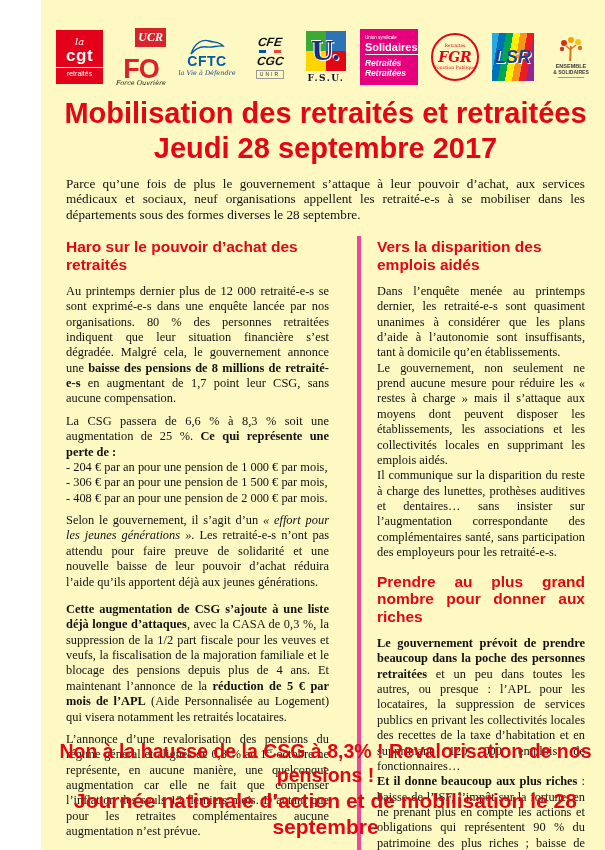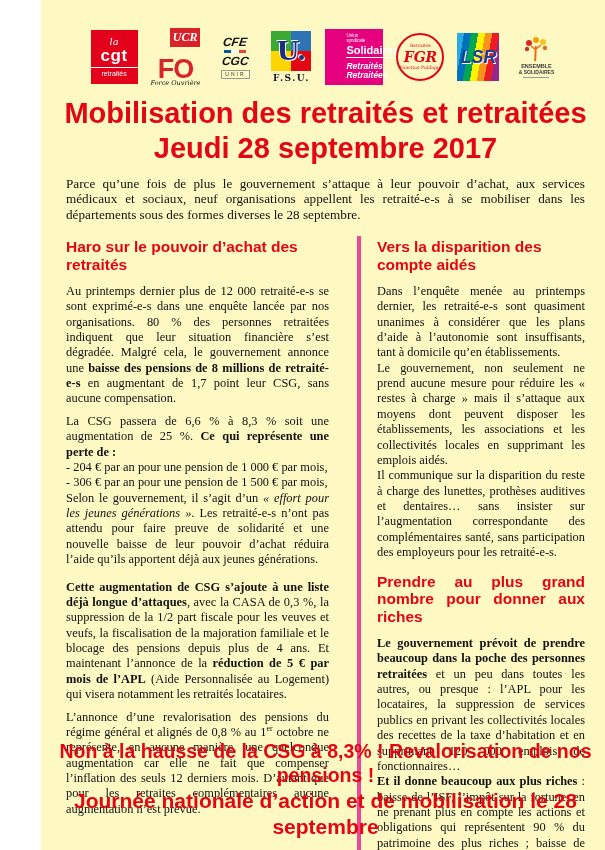--- a/index.html
+++ b/index.html
@@ -31,21 +31,21 @@
   .logo-cfecgc .tricolore{width:22px;height:3px;background:linear-gradient(90deg,#0055a4 33%,#fff 33% 66%,#ef4135 66%);margin:2px 0;}
   .logo-cfecgc .unir{font-family:"Liberation Sans",sans-serif;font-size:5px;letter-spacing:2px;color:#333;border:1px solid #999;padding:1px 3px;margin-top:3px;}
 
   .logo-fsu{width:42px;height:58px;line-height:1;}
   .fsu-square{width:40px;height:40px;display:grid;grid-template-columns:1fr 1fr;grid-template-rows:1fr 1fr;position:relative;}
   .fsu-square .c1{background:#3aaa35;}.fsu-square .c2{background:#2e74b5;}
   .fsu-square .c3{background:#ffd500;}.fsu-square .c4{background:#e30613;}
   .fsu-square .u{position:absolute;inset:0;display:flex;align-items:center;justify-content:center;color:#1b2f7e;font-family:"DejaVu Serif",serif;font-weight:bold;font-size:26px;text-shadow:1px 1px 0 #fff,-1px -1px 0 #fff;}
   .logo-fsu .sub{font-family:"DejaVu Serif",serif;font-weight:bold;font-size:9px;color:#14142e;letter-spacing:1.5px;margin-top:3px;}
 
-  .logo-solidaires{width:58px;height:56px;background:#e5007d;color:#fff;align-items:flex-start;padding:3px 21px;box-sizing:border-box;line-height:1.1;}
+  .logo-solidaires{width:58px;height:56px;background:#e5007d;color:#fff;align-items:flex-start;padding:3px 5px;box-sizing:border-box;line-height:1.1;}
   .logo-solidaires .tiny{font-family:"Liberation Sans",sans-serif;font-size:4.5px;}
   .logo-solidaires .main{font-family:"Liberation Sans",sans-serif;font-weight:bold;font-size:11px;border-bottom:1px solid #fff;padding-bottom:1px;margin-bottom:4px;}
   .logo-solidaires .sub{font-family:"Liberation Sans",sans-serif;font-weight:bold;font-style:italic;font-size:8.5px;}
 
   .logo-fgr{width:48px;height:48px;border:2px solid #e30613;border-radius:50%;color:#e30613;box-sizing:border-box;line-height:1;justify-content:center;}
   .logo-fgr .tiny{font-family:"DejaVu Serif",serif;font-size:4.5px;white-space:nowrap;}
   .logo-fgr .mid{font-family:"DejaVu Serif",serif;font-weight:bold;font-style:italic;font-size:14px;margin:2px 0;}
 
   .logo-lsr{width:42px;height:48px;background:linear-gradient(100deg,#29abe2 0 14%,#0072bc 14% 28%,#00a651 28% 42%,#fff200 42% 56%,#f7941d 56% 70%,#ed1c24 70% 84%,#92278f 84% 100%);justify-content:center;}
   .logo-lsr .main{font-family:"Liberation Sans",sans-serif;font-weight:bold;font-style:italic;font-size:18px;color:#1b3f94;text-shadow:1px 1px 0 #fff;}
@@ -90,20 +90,27 @@
       <span class="script">la</span>
       <span class="main">cgt</span>
       <span class="sub">retraités</span>
     </div>
     <div class="logo logo-ucrfo">
       <span class="ucr">UCR</span>
       <span class="fo-wrap">
         <span class="fo">FO</span>
         <span class="fo-script">Force Ouvrière</span>
       </span>
+    </div>
+    <div class="logo logo-cftc">
+      <svg width="36" height="18" viewBox="0 0 36 18">
+        <path d="M2 16 C 6 4, 14 1, 20 3 C 26 5, 30 3, 34 8 C 28 7, 24 10, 18 9 C 12 8, 6 11, 2 16 Z" fill="none" stroke="#005ca9" stroke-width="1.4"></path>
+      </svg>
+      <span class="main">CFTC</span>
+      <span class="tag">la Vie à Défendre</span>
     </div>
     <div class="logo logo-cfecgc">
       <span class="l1">CFE</span>
       <span class="tricolore"></span>
       <span class="l2">CGC</span>
       <span class="unir">UNIR</span>
     </div>
     <div class="logo logo-fsu">
       <span class="fsu-square">
         <span class="c1"></span>
@@ -151,26 +158,27 @@
 
   <div class="intro"><span>Parce qu’une fois de plus le gouvernement s’attaque à leur pouvoir d’achat, aux services médicaux et sociaux, neuf organisations appellent les retraité-e-s à se mobiliser dans les départements sous des formes diverses le 28 septembre.</span></div>
 
   <div class="cols">
     <div class="col-left">
       <div class="col-h">Haro sur le pouvoir d’achat des retraités</div>
       <p><span>Au printemps dernier plus de 12 000 retraité-e-s se sont exprimé-e-s dans une enquête lancée par nos organisations. 80 % des personnes retraitées indiquent que leur situation financière s’est dégradée. Malgré cela, le gouvernement annonce une </span><span class="b">baisse des pensions de 8 millions de retraité-e-s</span><span> en augmentant de 1,7 point leur CSG, sans aucune compensation.</span></p>
       <p class="tight"><span>La CSG passera de 6,6 % à 8,3 % soit une augmentation de 25 %. </span><span class="b">Ce qui représente une perte de :</span></p>
       <div class="list-line">- 204 € par an pour une pension de 1 000 € par mois,</div>
       <div class="list-line">- 306 € par an pour une pension de 1 500 € par mois,</div>
+      <div class="list-line" style="margin-bottom:7px;">- 408 € par an pour une pension de 2 000 € par mois.</div>
       <p><span>Selon le gouvernement, il s’agit d’un </span><span class="i">« effort pour les jeunes générations »</span><span>. Les retraité-e-s n’ont pas attendu pour faire preuve de solidarité et une nouvelle baisse de leur pouvoir d’achat réduira l’aide qu’ils apportent déjà aux jeunes générations.</span></p>
       <p style="margin-top:12px;"><span class="b">Cette augmentation de CSG s’ajoute à une liste déjà longue d’attaques</span><span>, avec la CASA de 0,3 %, la suppression de la 1/2 part fiscale pour les veuves et veufs, la fiscalisation de la majoration familiale et le blocage des pensions depuis plus de 4 ans. Et maintenant l’annonce de la </span><span class="b">réduction de 5 € par mois de l’APL</span><span> (Aide Personnalisée au Logement) qui visera notamment les retraités locataires.</span></p>
       <p><span>L’annonce d’une revalorisation des pensions du régime général et alignés de 0,8 % au 1</span><span class="sup">er</span><span> octobre ne représente, en aucune manière, une quelconque augmentation car elle ne fait que compenser l’inflation des seuls 12 derniers mois. D’autant que pour les retraites complémentaires aucune augmentation n’est prévue.</span></p>
     </div>
     <div class="col-right">
-      <div class="col-h">Vers la disparition des compte aidés</div>
+      <div class="col-h">Vers la disparition des emplois aidés</div>
       <p class="tight"><span>Dans l’enquête menée au printemps dernier, les retraité-e-s sont quasiment unanimes à considérer que les plans d’aide à l’autonomie sont insuffisants, tant à domicile qu’en établissements.</span></p>
       <p class="tight"><span>Le gouvernement, non seulement ne prend aucune mesure pour réduire les « restes à charge » mais il s’attaque aux moyens dont peuvent disposer les établissements, les associations et les collectivités locales en supprimant les emplois aidés.</span></p>
       <p><span>Il communique sur la disparition du reste à charge des lunettes, prothèses auditives et dentaires… sans insister sur l’augmentation correspondante des complémentaires santé, sans participation des employeurs pour les retraité-e-s.</span></p>
       <div class="col-h justify">Prendre au plus grand nombre pour donner aux riches</div>
       <p class="tight"><span class="b">Le gouvernement prévoit de prendre beaucoup dans la poche des personnes retraitées</span><span> et un peu dans toutes les autres, ou presque : l’APL pour les locataires, la suppression de services publics en privant les collectivités locales des recettes de la taxe d’habitation et en supprimant 120 000 emplois de fonctionnaires…</span></p>
       <p class="tight"><span class="b">Et il donne beaucoup aux plus riches</span><span> : baisse de l’ISF, l’impôt sur la fortune, en ne prenant plus en compte les actions et obligations qui représentent 90 % du patrimoine des plus riches ; baisse de l’impôt sur les sociétés à 28 % ; cadeau aux rentiers en plafonnant l’imposition des revenus du capital à 30 %.</span></p>
       <p><span class="b">Les personnes retraitées n’ont pas besoin d’explications ou de pédagogie : ils ont besoin de justice sociale.</span></p>
     </div>
   </div>
 

